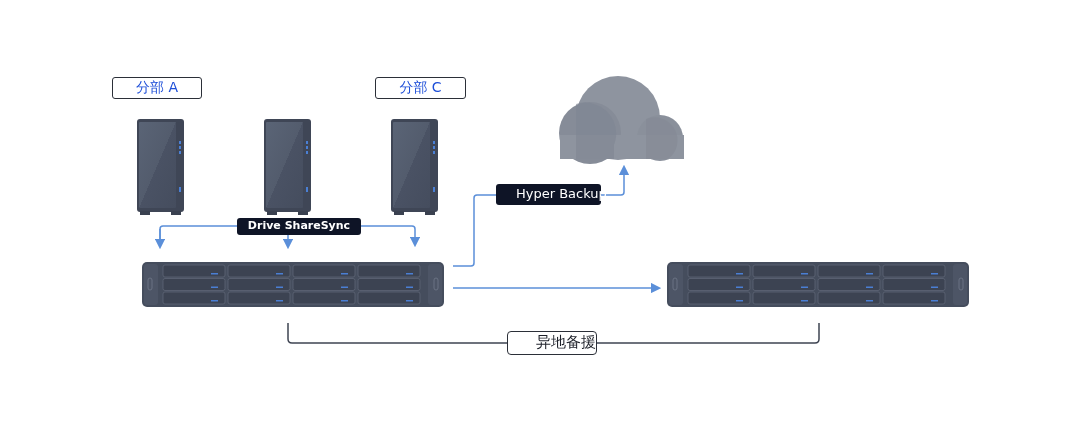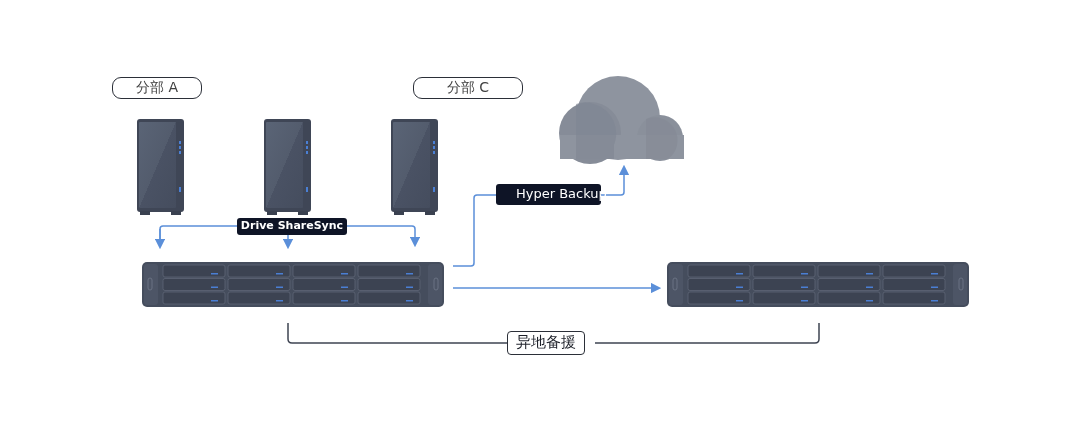--- a/index.html
+++ b/index.html
@@ -1,21 +1,21 @@
 <!DOCTYPE html>
 <html><head>
   <meta charset="utf-8">
   <style>
     html, body { margin: 0; padding: 0; background: #ffffff; }
     body { width: 1080px; height: 432px; position: relative; overflow: hidden; font-family: "DejaVu Sans", sans-serif; }
     .stage { position: absolute; left: 0; top: 0; width: 1080px; height: 432px; }
     .site-label {
       position: absolute; height: 22px; box-sizing: border-box;
-      border: 1.5px solid #2b2f38; border-radius: 9px; background: #fff;
-      font-size: 14px; color: #404040; text-align: center; line-height: 19px;
+      border: 1.5px solid #2b2f38; border-radius: 3px; background: #fff;
+      font-size: 14px; color: #1d4ed8; text-align: center; line-height: 19px;
     }
     .tag {
       position: absolute; background: #0e1426; color: #ffffff; border-radius: 3px;
       text-align: center; box-sizing: border-box; white-space: nowrap;
     }
     .tag-small { font-size: 11px; line-height: 16px; height: 17px; font-weight: bold; }
     .tag-mid { font-size: 13px; line-height: 20px; height: 21px; padding-left: 20px; }
     .offsite-label {
       position: absolute; height: 24px; box-sizing: border-box;
       border: 1.5px solid #2b2f38; border-radius: 4px; background: #fff;
@@ -165,19 +165,19 @@
       <path d="M646,119 A23,23 0 0 1 668,159 L646,159 Z" fill="#838995" opacity="0.6"></path>
     </g>
 
     <g fill="none" stroke="#3e4452" stroke-width="1.5">
       <path d="M288,323 L288,339 Q288,343 292,343 L508,343"></path>
       <path d="M595,343 L815,343 Q819,343 819,339 L819,323"></path>
     </g>
   </svg>
 
   <div class="site-label" style="left:112px; top:77px; width:90px;">分部 A</div>
-  <div class="site-label" style="left:375px; top:77px; width:110px;margin-left:38px;">分部 C</div>
+  <div class="site-label" style="left:375px; top:77px; width:91px;">分部 C</div>
 
-  <div class="tag tag-small" style="left:237px; top:218px; width:110px;">Drive ShareSync</div>
+  <div class="tag tag-small" style="left:237px; top:218px; width:124px;">Drive ShareSync</div>
   <div class="tag tag-mid" style="left:496px; top:184px; width:105px;">Hyper Backup</div>
 
-  <div class="offsite-label" style="left:507px; top:331px; width:78px;">异地备援</div>
+  <div class="offsite-label" style="left:507px; top:331px; width:90px;text-align:right;">异地备援</div>
 </div>
 
 </body></html>

